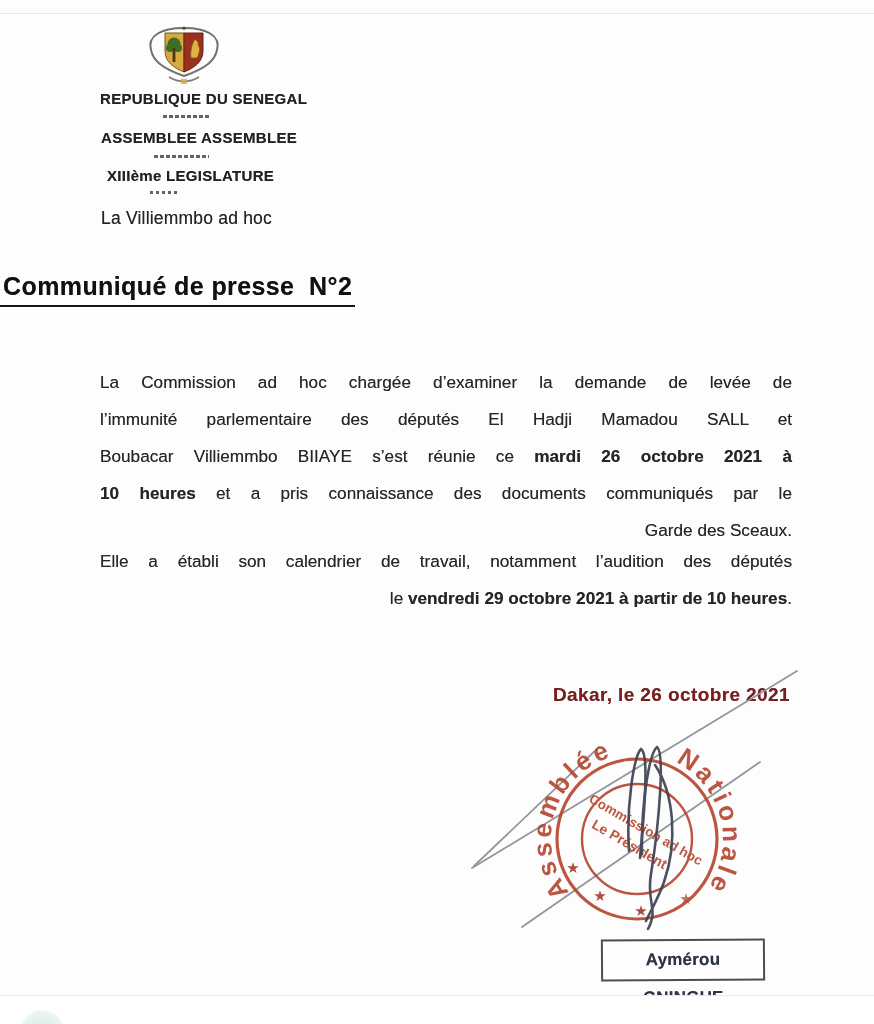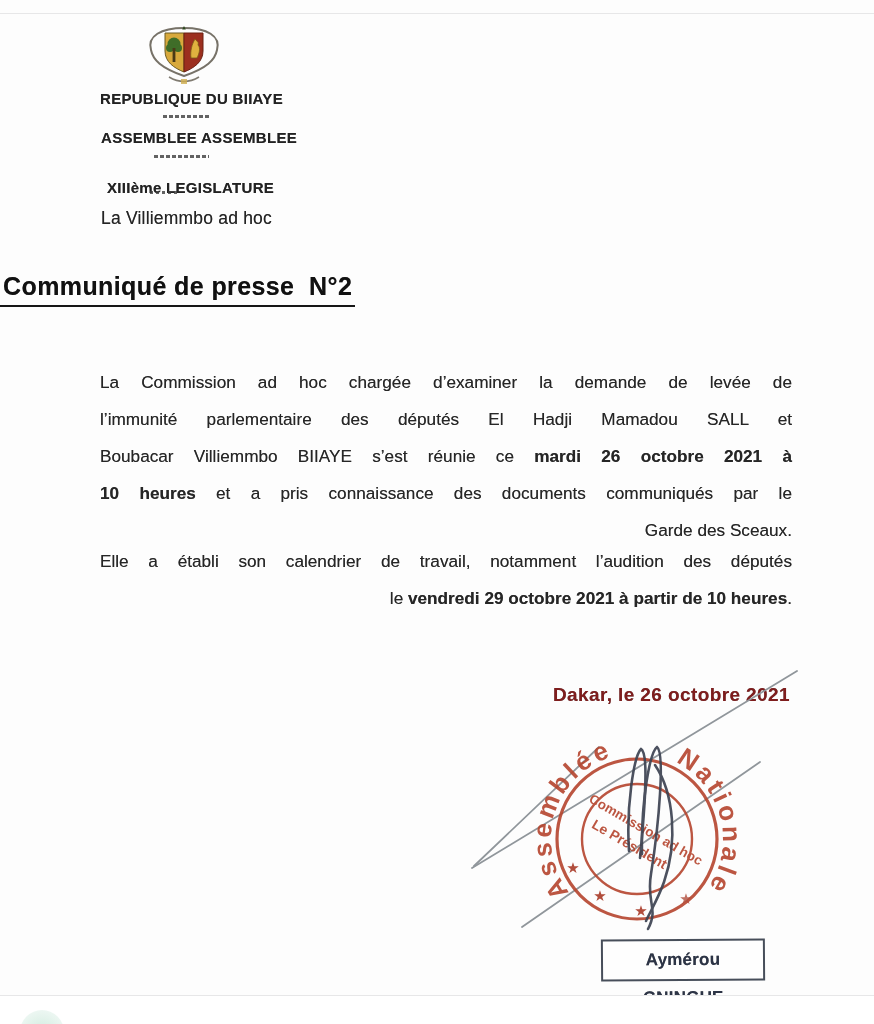--- a/index.html
+++ b/index.html
@@ -57,27 +57,27 @@
     <circle cx="33" cy="20" r="6.5" fill="#3f6d28"></circle>
     <circle cx="29" cy="24" r="4" fill="#3f6d28"></circle>
     <circle cx="37" cy="24" r="4" fill="#3f6d28"></circle>
     <rect x="31.6" y="24" width="2.8" height="14" fill="#4a3a16"></rect>
     <path d="M50 34 C49 27 51 20 54 15 C56 18 58 17 57 21 C60 24 58 30 56 34 Z" fill="#e0b23f" stroke="#7a5c17" stroke-width=".8"></path>
     <path d="M43 2 l1.8 3.6 -3.6 0 Z" fill="#2f4a20"></path>
     <path d="M28 53 q15 9 30 0" fill="none" stroke="#4a4335" stroke-width="1.6" opacity=".7"></path>
     <rect x="40" y="55" width="6" height="5" fill="#cfae4e" opacity=".8"></rect>
   </svg>
 
-  <div class="abs h-line soft" style="left:100px;top:90px">REPUBLIQUE DU BIIAYE</div>
+  <div class="abs h-line soft" style="left:100px;top:90px">REPUBLIQUE DU SENEGAL</div>
   <div class="abs dashes" style="left:163px;top:115px;width:48px"></div>
 
   <div class="abs h-line soft" style="left:101px;top:129px">ASSEMBLEE ASSEMBLEE</div>
   <div class="abs dashes" style="left:154px;top:155px;width:55px"></div>
 
-  <div class="abs h-line soft" style="left:107px;top:179px">XIIIème LEGISLATURE</div>
+  <div class="abs h-line soft" style="left:107px;top:167px">XIIIème LEGISLATURE</div>
   <div class="abs dashes" style="left:150px;top:191px;width:28px"></div>
 
   <div class="abs h-commission soft" style="left:101px;top:208px">La Villiemmbo ad hoc</div>
 
   <div class="abs title-wrap">
     <span class="title soft">Communiqué de presse  N°2</span>
   </div>
 
   <div class="abs bodyblock soft" style="top:364px">
       <div class="bline just"><span>La Commission ad hoc chargée d’examiner la demande de levée de</span></div>

